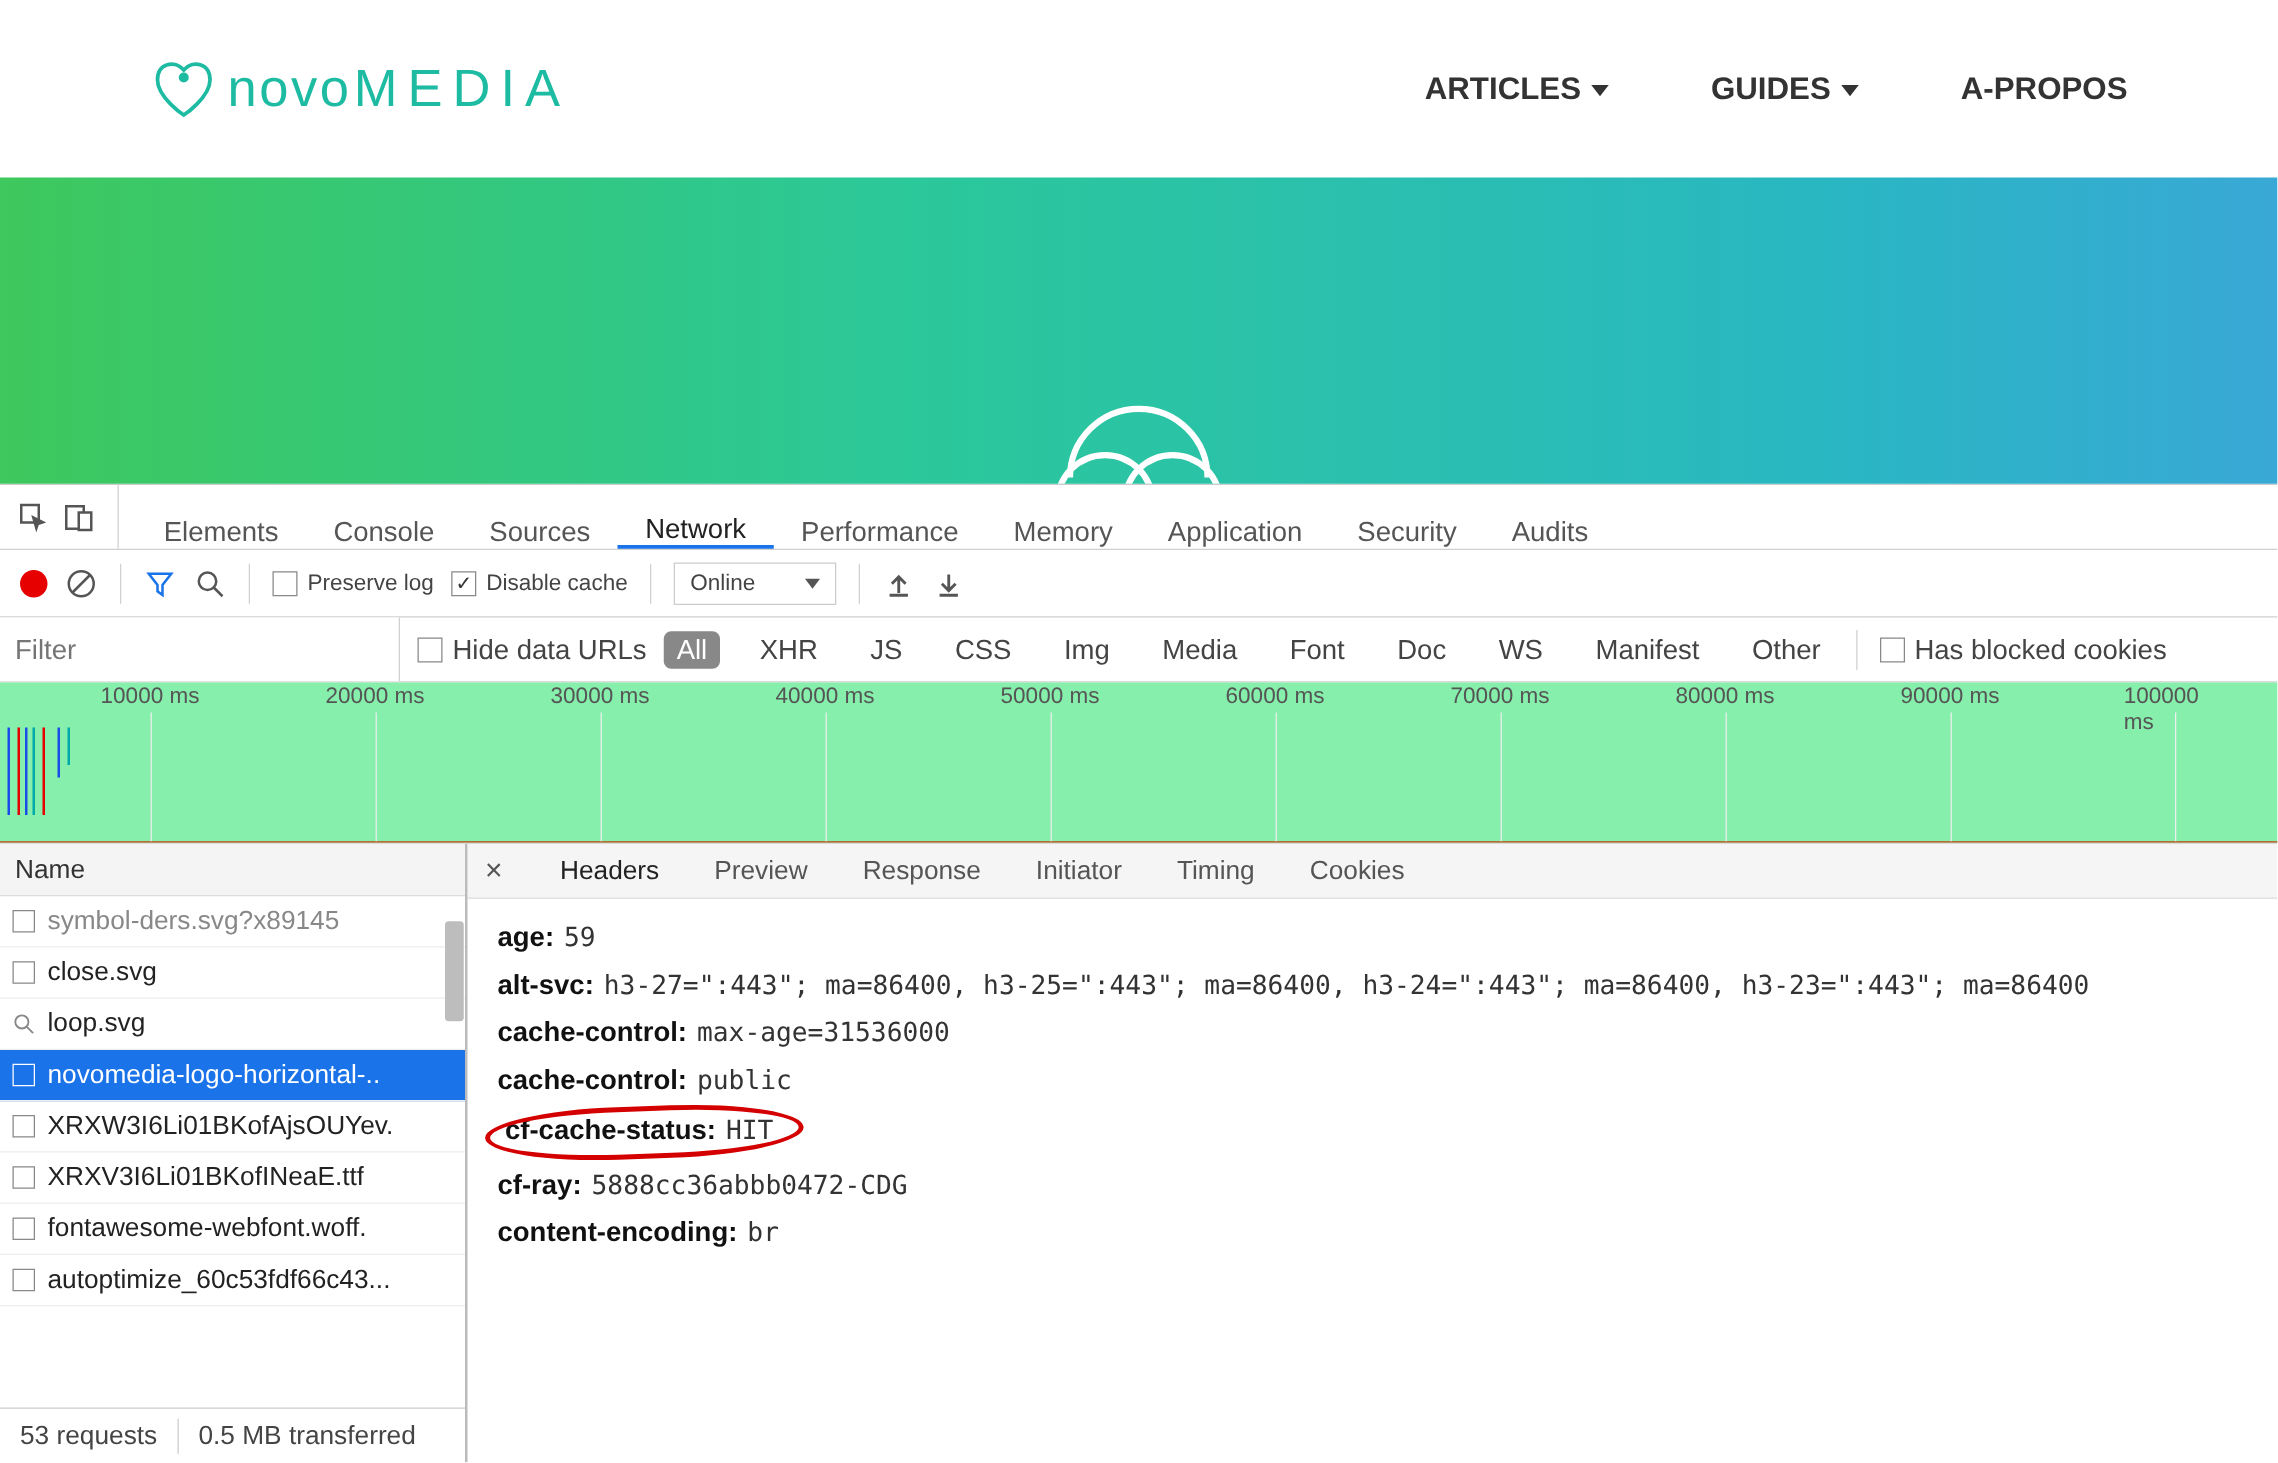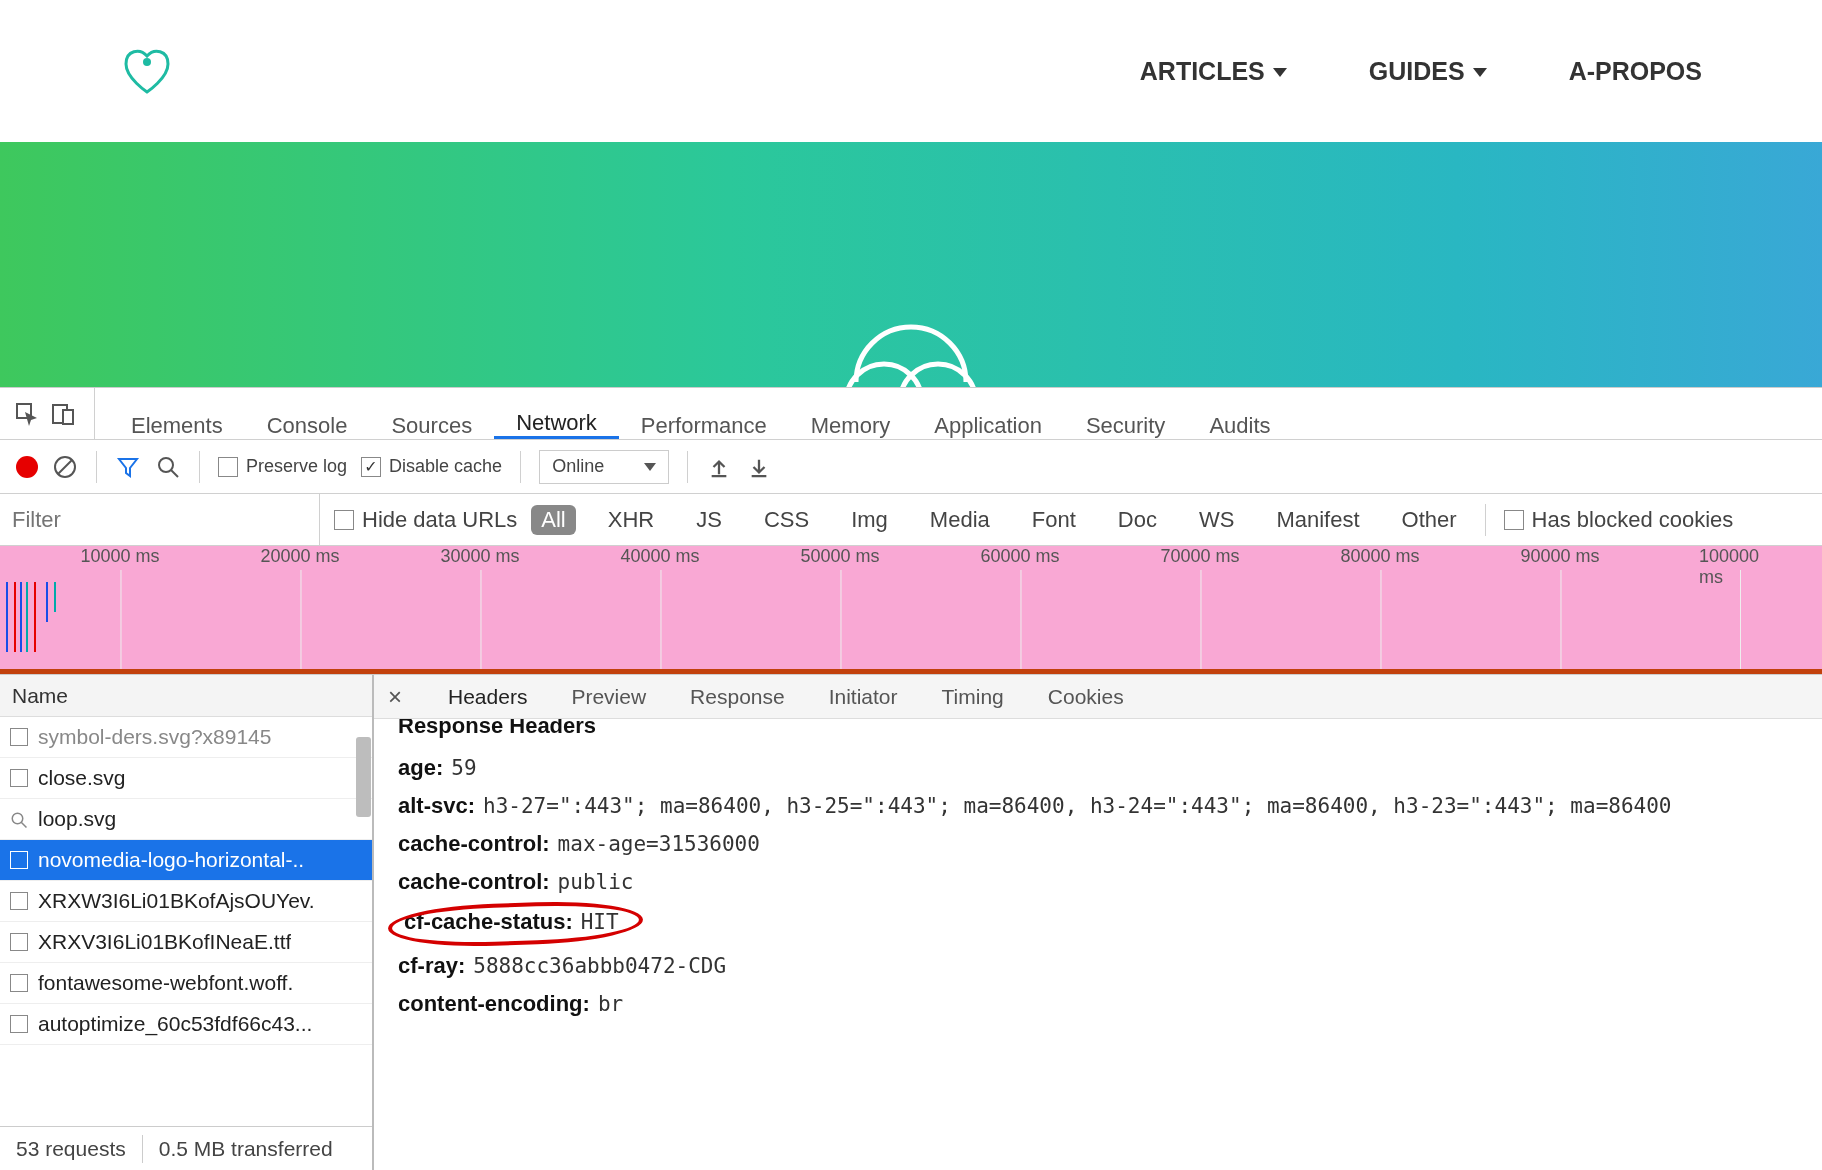--- a/index.html
+++ b/index.html
@@ -34,21 +34,21 @@
   .cb-label { display: flex; align-items: center; gap: 8px; cursor: pointer; }
   .online-select { display: flex; align-items: center; gap: 40px; border: 1px solid #ccc; padding: 2px 12px; height: 34px; }
   .small-caret { width: 0; height: 0; border-left: 6px solid transparent; border-right: 6px solid transparent; border-top: 8px solid #555; }
   
   .dt-filter-row { height: 52px; display: flex; align-items: center; border-bottom: 1px solid #d0d0d0; font-size: 22px; color: #444; gap: 14px; }
   .filter-input { width: 320px; height: 100%; border: none; border-right: 1px solid #d0d0d0; padding: 0 12px; font-size: 22px; color: #666; outline: none; }
   .pill { display: inline-flex; align-items: center; padding: 2px 10px; border-radius: 6px; cursor: pointer; }
   .pill.selected { background: #888; color: #fff; }
   .type-list { display: flex; align-items: center; gap: 22px; }
   
-  .dt-waterfall { height: 128px; border-bottom: 5px solid #c2410c; background: #f9a8d4; position: relative; overflow: hidden; }
+  .dt-waterfall { height: 128px; border-bottom: 1px solid #c2410c; background: #86efac; position: relative; overflow: hidden; }
   .tick-row { position: absolute; top: 0; left: 0; right: 0; height: 28px; font-size: 18px; color: #555; }
   .tick { position: absolute; top: 0; transform: translateX(-50%); }
   .tick::before { content: ""; position: absolute; left: 50%; top: 24px; width: 1px; height: 104px; background: #eee; }
   .wf-marks { position: absolute; top: 36px; left: 6px; height: 90px; }
   .wf-line { position: absolute; top: 0; width: 2px; height: 70px; }
   
   .dt-split { flex: 1; display: flex; overflow: hidden; border-top: 1px solid #ccc; }
   .dt-reqs { width: 374px; border-right: 2px solid #bbb; display: flex; flex-direction: column; background: #fff; position: relative; }
   .reqs-header { height: 42px; display: flex; align-items: center; padding: 0 12px; font-size: 21px; border-bottom: 1px solid #ddd; background: #f4f4f4; }
   .reqs-body { flex: 1; overflow: hidden; position: relative; }
@@ -79,20 +79,24 @@
 </head>
 <body>
 
 <div class="site-header">
   <div class="logo">
     <span class="logo-icon">
       <svg width="54" height="54" viewBox="0 0 54 54" fill="none">
         <path d="M27 12 C20 4, 6 6, 6 20 C6 34, 27 48, 27 48 C27 48, 48 34, 48 20 C48 6, 34 4, 27 12 Z" stroke="#1ebba3" stroke-width="3" fill="none"></path>
         <circle cx="27" cy="18" r="4" fill="#1ebba3"></circle>
       </svg>
+    </span>
+    <span class="logo-text">
+      <span class="novo">novo</span>
+        <span class="media">MEDIA</span>
     </span>
   </div>
   <div class="nav">
     <div class="nav-item">
       <span>ARTICLES</span>
       <span class="caret"></span>
     </div>
     <div class="nav-item">
       <span>GUIDES</span>
       <span class="caret"></span>
@@ -315,21 +319,20 @@
       <div class="detail-tabs">
         <span class="close-x">×</span>
         <span class="detail-tab active">Headers</span>
         <span class="detail-tab">Preview</span>
         <span class="detail-tab">Response</span>
         <span class="detail-tab">Initiator</span>
         <span class="detail-tab">Timing</span>
         <span class="detail-tab">Cookies</span>
       </div>
       <div class="detail-body">
-        <div class="resp-section" style="margin-top:-18px">Response Headers</div>
         <div class="hdr-line">
           <span class="hdr-name">age:</span>
           <span class="hdr-val">59</span>
         </div>
         <div class="hdr-line">
           <span class="hdr-name">alt-svc:</span>
           <span class="hdr-val">h3-27=":443"; ma=86400, h3-25=":443"; ma=86400, h3-24=":443"; ma=86400, h3-23=":443"; ma=86400</span>
         </div>
         <div class="hdr-line">
           <span class="hdr-name">cache-control:</span>

